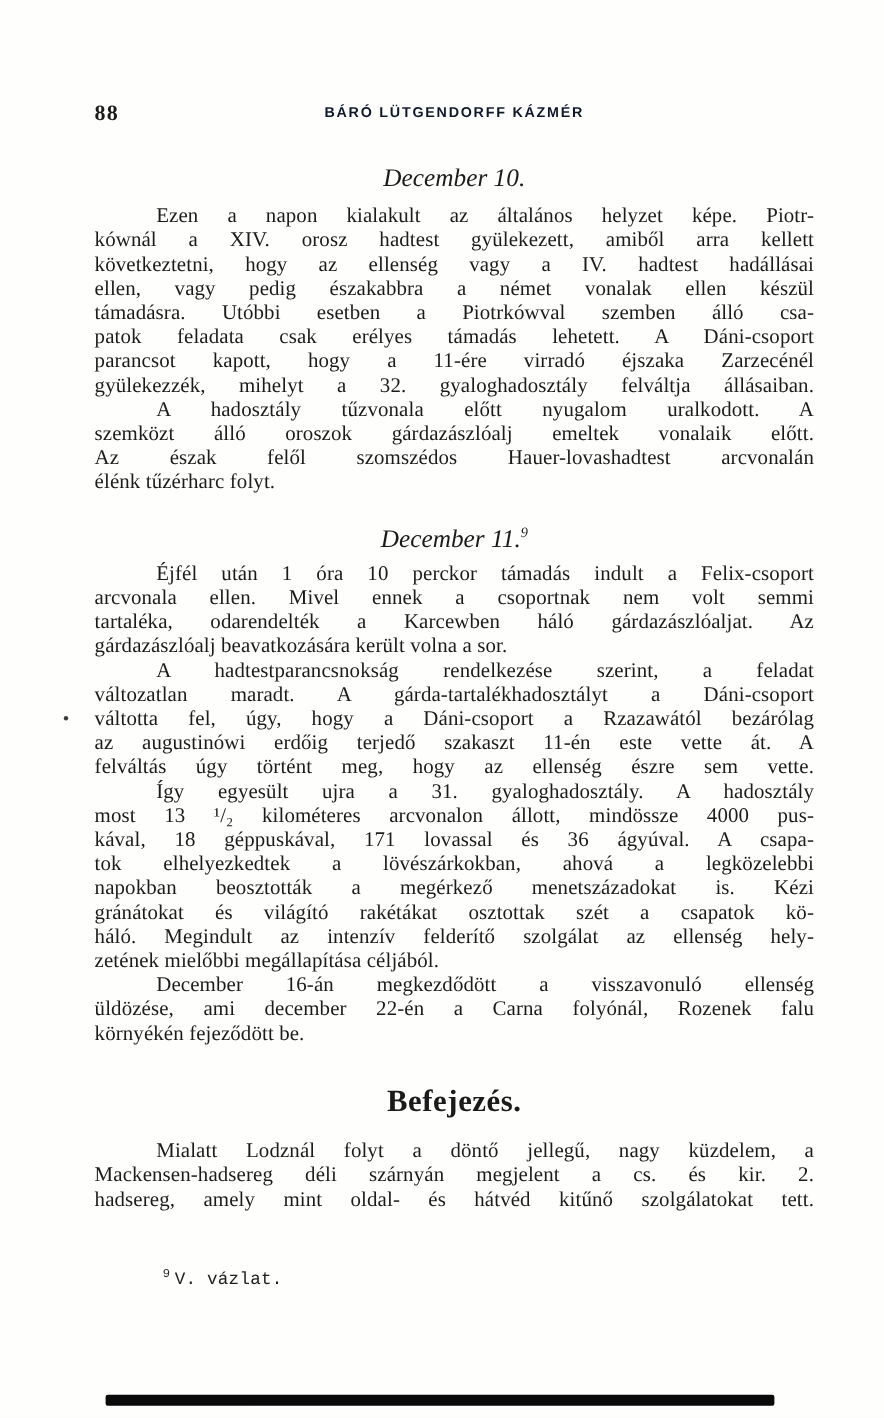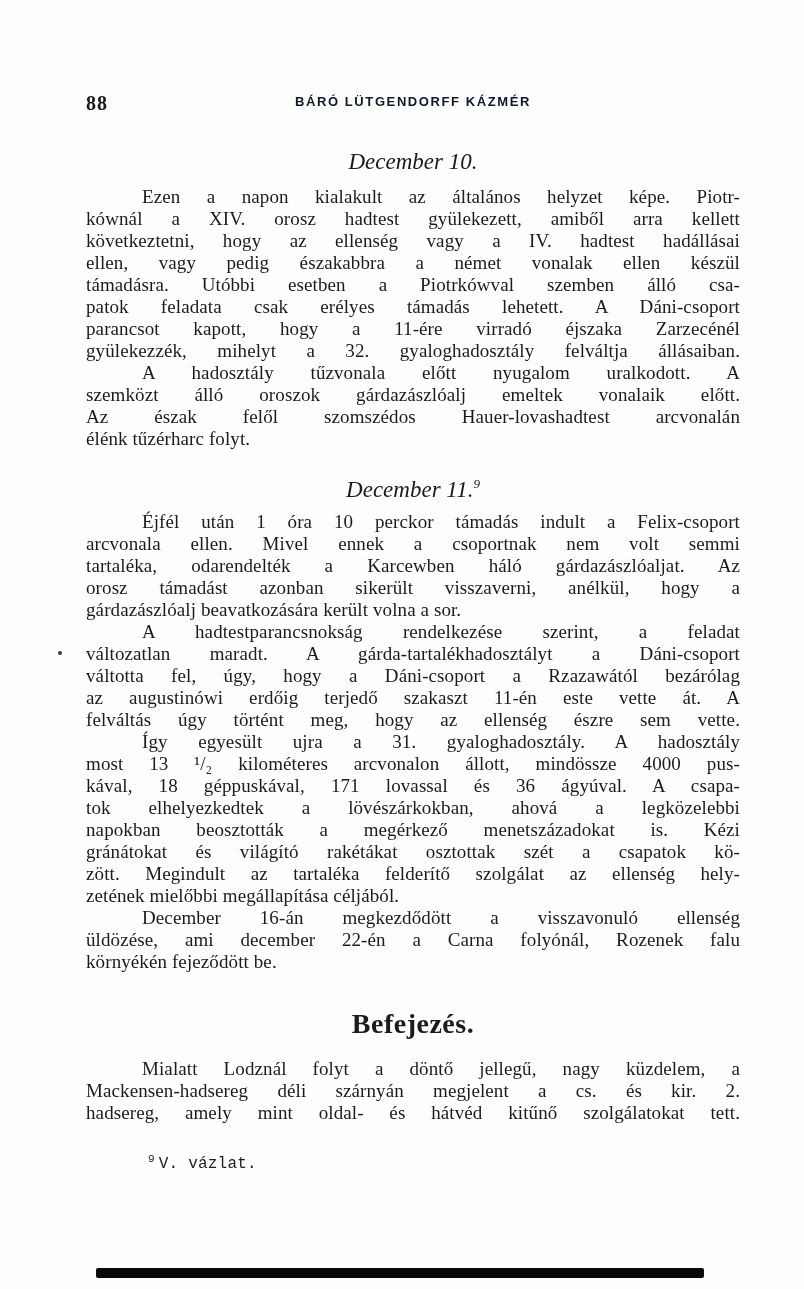--- a/index.html
+++ b/index.html
@@ -92,38 +92,37 @@
         <div class="line first">A hadosztály tűzvonala előtt nyugalom uralkodott. A</div>
         <div class="line">szemközt álló oroszok gárdazászlóalj emeltek vonalaik előtt.</div>
         <div class="line">Az észak felől szomszédos Hauer-lovashadtest arcvonalán</div>
         <div class="line lastleft">élénk tűzérharc folyt.</div>
       </div>
       <div class="heading heading-italic h-later">December 11.<sup>9</sup></div>
       <div class="para">
         <div class="line first">Éjfél után 1 óra 10 perckor támadás indult a Felix-csoport</div>
         <div class="line">arcvonala ellen. Mivel ennek a csoportnak nem volt semmi</div>
         <div class="line">tartaléka, odarendelték a Karcewben háló gárdazászlóaljat. Az</div>
-        <div class="line">orosz támadást azonban sikerült visszaverni, anélkül, hogy a</div>
         <div class="line lastleft">gárdazászlóalj beavatkozására került volna a sor.</div>
       </div>
       <div class="para">
         <div class="line first">A hadtestparancsnokság rendelkezése szerint, a feladat</div>
         <div class="line">változatlan maradt. A gárda-tartalékhadosztályt a Dáni-csoport</div>
         <div class="line">váltotta fel, úgy, hogy a Dáni-csoport a Rzazawától bezárólag</div>
         <div class="line">az augustinówi erdőig terjedő szakaszt 11-én este vette át. A</div>
         <div class="line">felváltás úgy történt meg, hogy az ellenség észre sem vette.</div>
       </div>
       <div class="para">
         <div class="line first">Így egyesült ujra a 31. gyaloghadosztály. A hadosztály</div>
         <div class="line">most 13 ¹/₂ kilométeres arcvonalon állott, mindössze 4000 pus-</div>
         <div class="line">kával, 18 géppuskával, 171 lovassal és 36 ágyúval. A csapa-</div>
         <div class="line">tok elhelyezkedtek a lövészárkokban, ahová a legközelebbi</div>
         <div class="line">napokban beosztották a megérkező menetszázadokat is. Kézi</div>
         <div class="line">gránátokat és világító rakétákat osztottak szét a csapatok kö-</div>
-        <div class="line">zött. Megindult az tartaléka felderítő szolgálat az ellenség hely-</div>
+        <div class="line">háló. Megindult az intenzív felderítő szolgálat az ellenség hely-</div>
         <div class="line lastleft">zetének mielőbbi megállapítása céljából.</div>
       </div>
       <div class="para">
         <div class="line first">December 16-án megkezdődött a visszavonuló ellenség</div>
         <div class="line">üldözése, ami december 22-én a Carna folyónál, Rozenek falu</div>
         <div class="line lastleft">környékén fejeződött be.</div>
       </div>
       <div class="heading heading-bold">Befejezés.</div>
       <div class="para">
         <div class="line first">Mialatt Lodznál folyt a döntő jellegű, nagy küzdelem, a</div>

